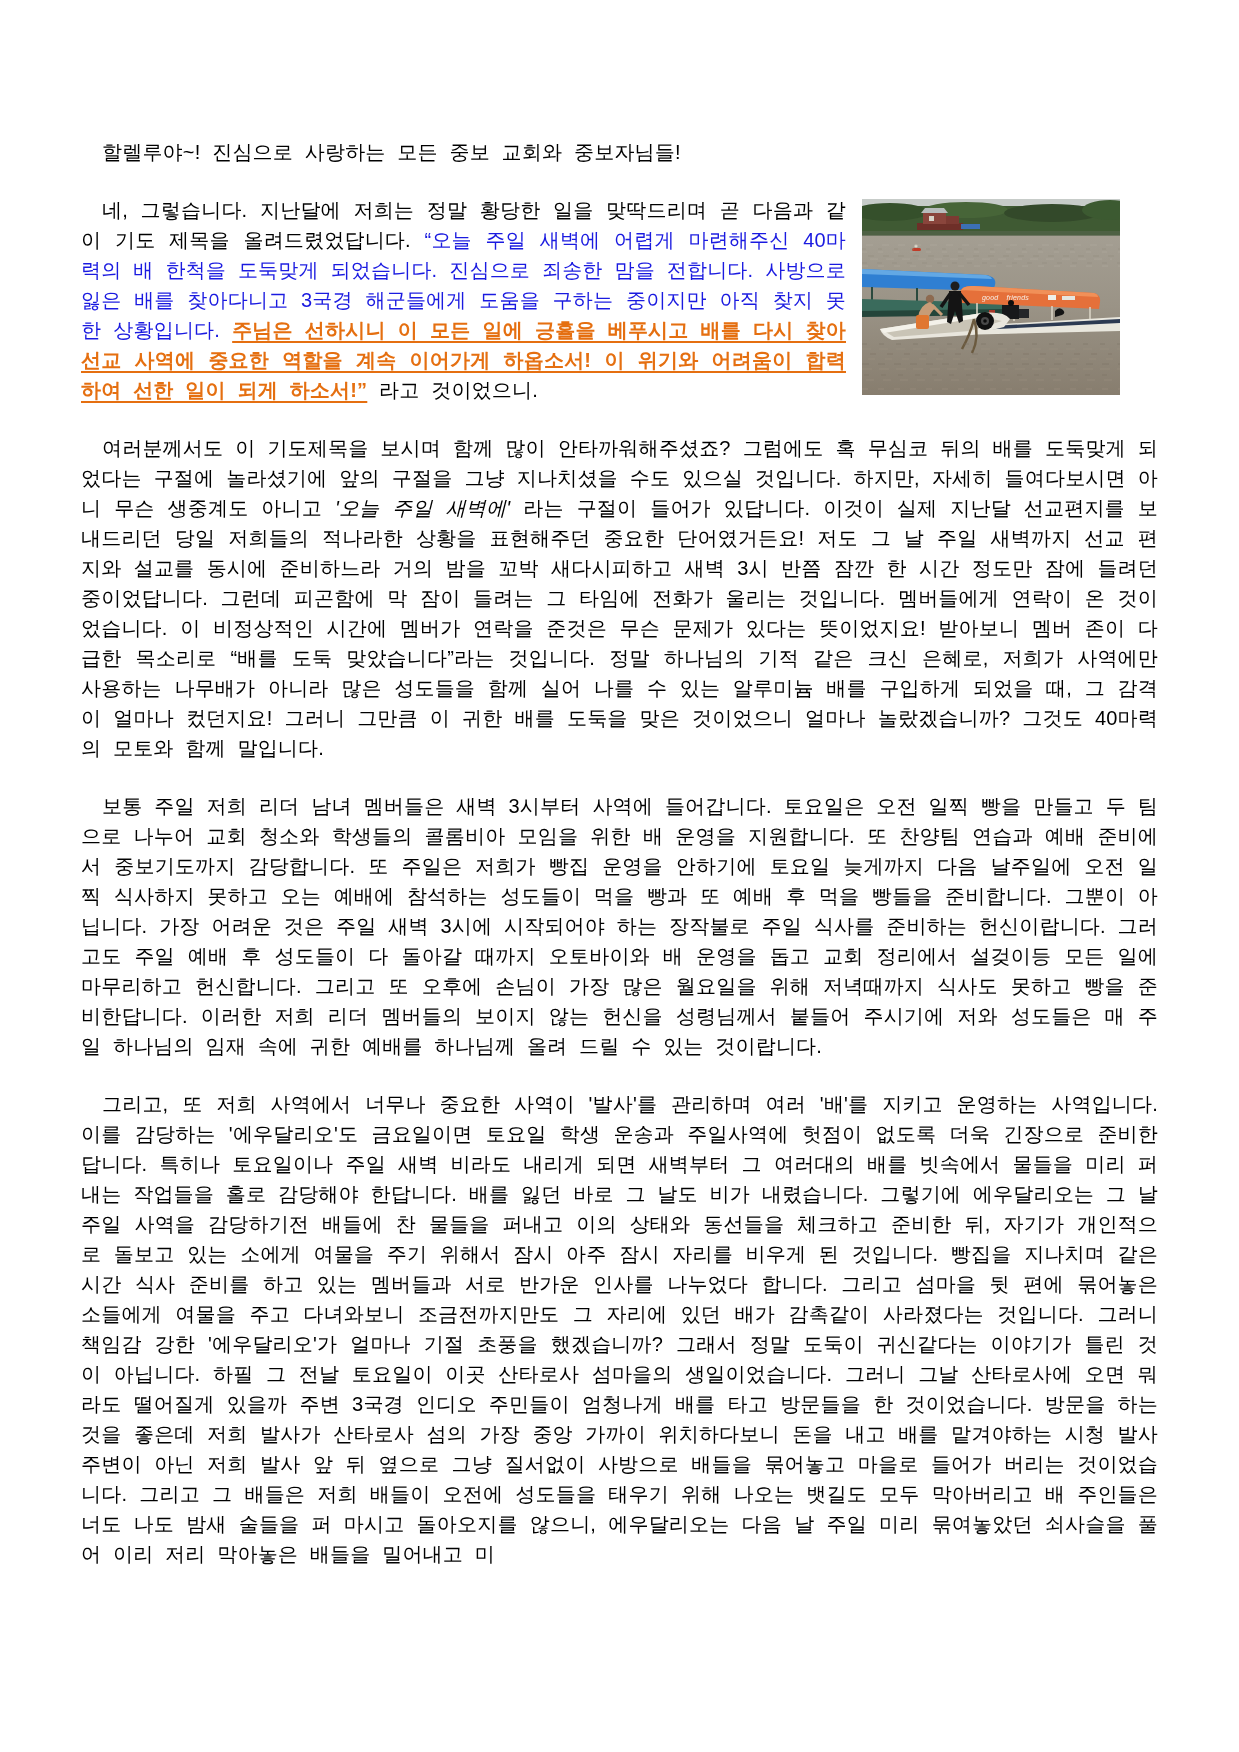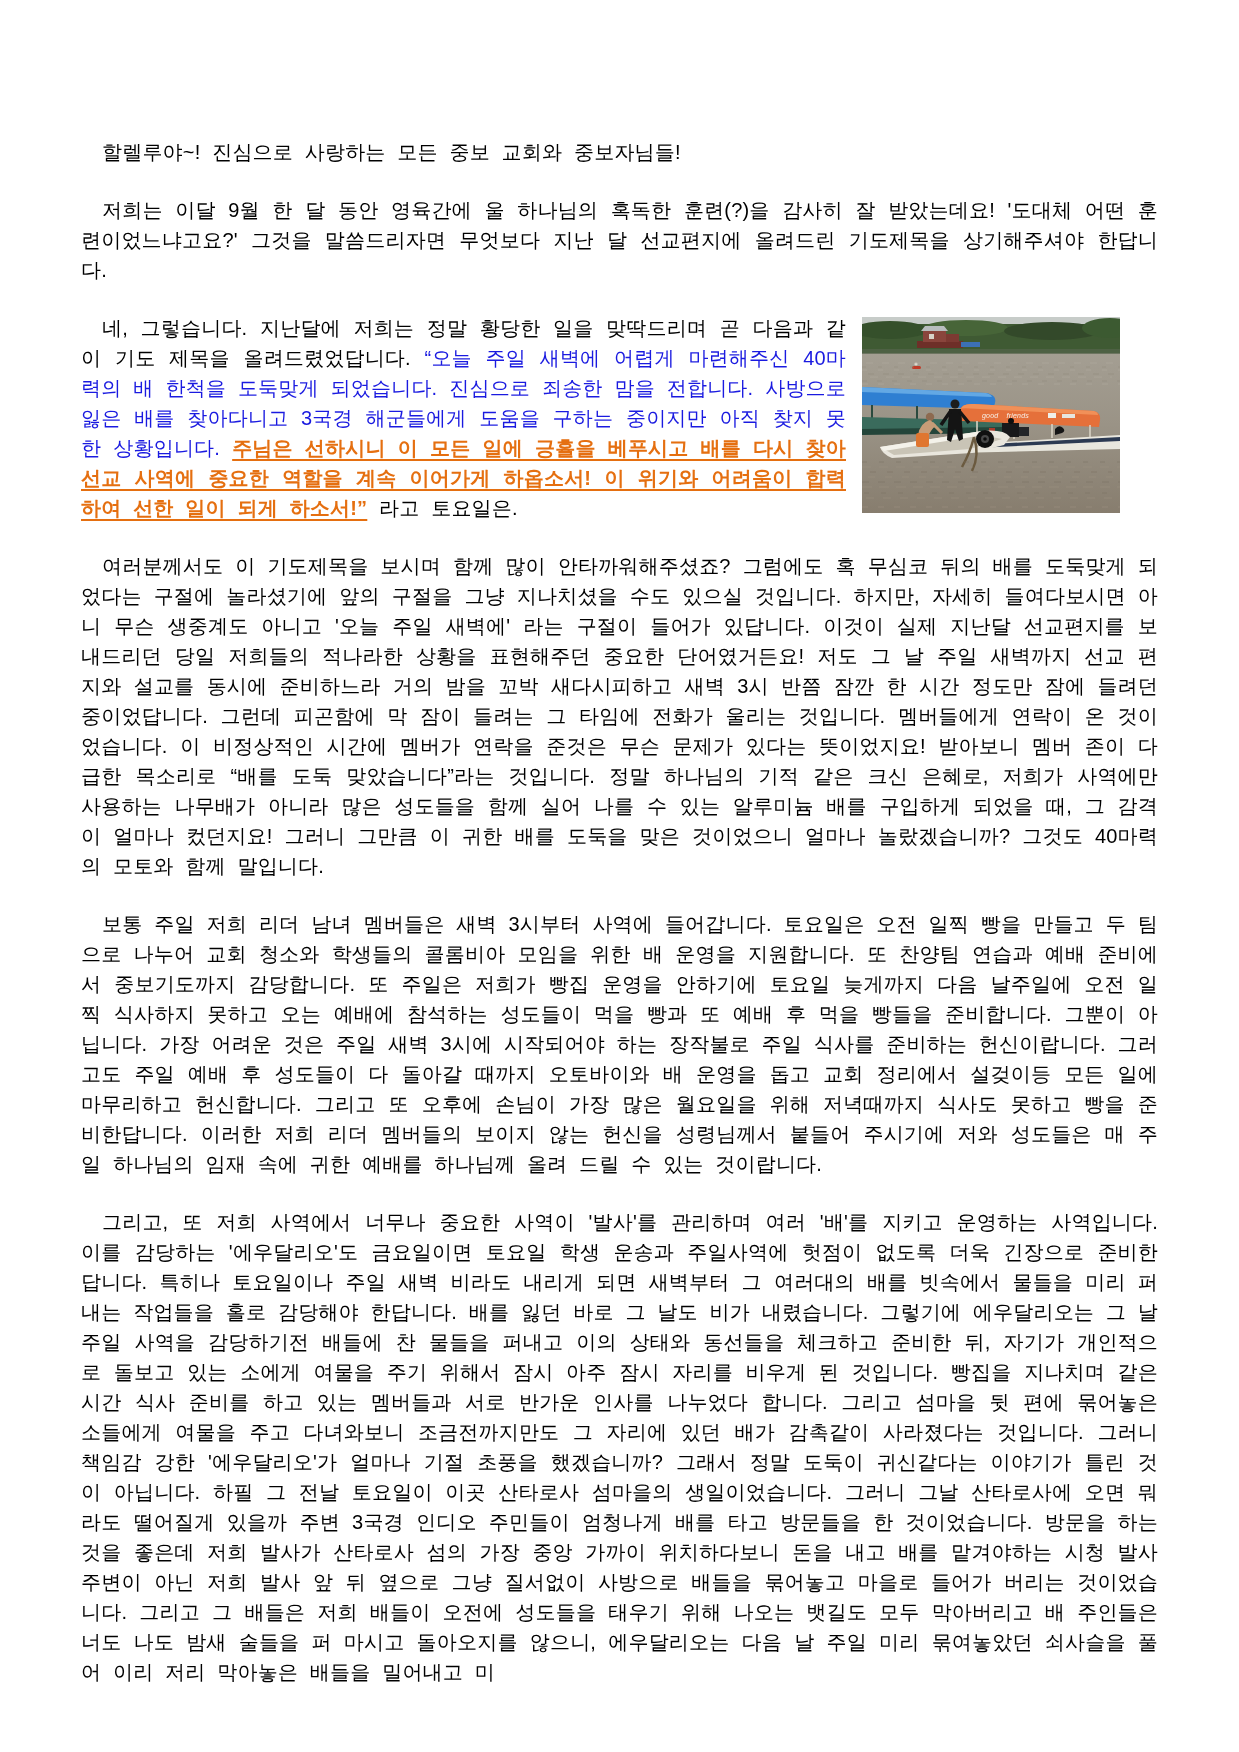--- a/index.html
+++ b/index.html
@@ -25,38 +25,37 @@
     text-indent:21px;
   }
   .run{color:#000;margin-top:42px;}
   .run.blue{color:#1a1ae0;font-weight:400;}
   .run.orange{
     color:#e56f10;font-weight:700;
     text-decoration:underline;
     text-decoration-color:#e56f10;
     text-underline-offset:4px;
   }
-  .run.italic{}
+  .run.italic{font-style:italic;}
   .photo-float{
     float:right;
     width:258px;height:196px;
     margin:4px 38px 6px 16px;
     display:block;
   }
   .photo-float svg{display:block;width:258px;height:196px;}
 </style>
 </head>
 <body>
 
 <div class="page">
 
   <p class="para"><span class="run">할렐루야~! 진심으로 사랑하는 모든 중보 교회와 중보자님들!</span></p>
 
 
-  <p class="para"><span class="run">저희는 이달 9월 한 달 동안 영육간에 울 하나님의 혹독한 훈련(?)을 감사히 잘 받았는데요! '도대체 어떤 훈련이었느냐고요?' 그것을 말씀드리자면 무엇보다 지난 달 선교편지에 올려드린 기도제목을 상기해주셔야 한답니다.</span></p>
 
   <p class="para">
     <span class="photo-float">
       <svg viewBox="0 0 258 196" role="img">
         <defs>
           <linearGradient id="waterG" x1="0" y1="0" x2="0" y2="1">
             <stop offset="0" stop-color="#a9a499"></stop>
             <stop offset="0.55" stop-color="#9a9386"></stop>
             <stop offset="1" stop-color="#877d6e"></stop>
           </linearGradient>
@@ -151,21 +150,21 @@
           <line x1="0" y1="190" x2="258" y2="190" stroke-dasharray="6 10"></line>
         </g>
         <g stroke="#796f60" stroke-width="1" opacity="0.5">
           <line x1="0" y1="145" x2="258" y2="145" stroke-dasharray="5 12"></line>
           <line x1="8" y1="155" x2="250" y2="155" stroke-dasharray="6 11"></line>
           <line x1="0" y1="165" x2="258" y2="165" stroke-dasharray="7 9"></line>
           <line x1="2" y1="176" x2="256" y2="176" stroke-dasharray="5 12"></line>
         </g>
       </svg>
     </span>
-    <span class="run">네, 그렇습니다. 지난달에 저희는 정말 황당한 일을 맞딱드리며 곧 다음과 같이 기도 제목을 올려드렸었답니다. </span><span class="run blue">“오늘 주일 새벽에 어렵게 마련해주신 40마력의 배 한척을 도둑맞게 되었습니다. 진심으로 죄송한 맘을 전합니다. 사방으로 잃은 배를 찾아다니고 3국경 해군들에게 도움을 구하는 중이지만 아직 찾지 못한 상황입니다. </span><span class="run orange">주님은 선하시니 이 모든 일에 긍휼을 베푸시고 배를 다시 찾아 선교 사역에 중요한 역할을 계속 이어가게 하옵소서! 이 위기와 어려움이 합력하여 선한 일이 되게 하소서!”</span><span class="run"> 라고 토요일은.</span>
+    <span class="run">네, 그렇습니다. 지난달에 저희는 정말 황당한 일을 맞딱드리며 곧 다음과 같이 기도 제목을 올려드렸었답니다. </span><span class="run blue">“오늘 주일 새벽에 어렵게 마련해주신 40마력의 배 한척을 도둑맞게 되었습니다. 진심으로 죄송한 맘을 전합니다. 사방으로 잃은 배를 찾아다니고 3국경 해군들에게 도움을 구하는 중이지만 아직 찾지 못한 상황입니다. </span><span class="run orange">주님은 선하시니 이 모든 일에 긍휼을 베푸시고 배를 다시 찾아 선교 사역에 중요한 역할을 계속 이어가게 하옵소서! 이 위기와 어려움이 합력하여 선한 일이 되게 하소서!”</span><span class="run"> 라고 것이었으니.</span>
   </p>
 
   <p class="para"><span class="run">여러분께서도 이 기도제목을 보시며 함께 많이 안타까워해주셨죠? 그럼에도 혹 무심코 뒤의 배를 도둑맞게 되었다는 구절에 놀라셨기에 앞의 구절을 그냥 지나치셨을 수도 있으실 것입니다. 하지만, 자세히 들여다보시면 아니 무슨 생중계도 아니고 </span><span class="run italic">'오늘 주일 새벽에'</span><span class="run"> 라는 구절이 들어가 있답니다. 이것이 실제 지난달 선교편지를 보내드리던 당일 저희들의 적나라한 상황을 표현해주던 중요한 단어였거든요! 저도 그 날 주일 새벽까지 선교 편지와 설교를 동시에 준비하느라 거의 밤을 꼬박 새다시피하고 새벽 3시 반쯤 잠깐 한 시간 정도만 잠에 들려던 중이었답니다. 그런데 피곤함에 막 잠이 들려는 그 타임에 전화가 울리는 것입니다. 멤버들에게 연락이 온 것이었습니다. 이 비정상적인 시간에 멤버가 연락을 준것은 무슨 문제가 있다는 뜻이었지요! 받아보니 멤버 존이 다급한 목소리로 “배를 도둑 맞았습니다”라는 것입니다.  정말 하나님의 기적 같은 크신 은혜로, 저희가 사역에만 사용하는 나무배가 아니라 많은 성도들을 함께 실어 나를 수 있는 알루미늄 배를 구입하게 되었을 때, 그 감격이 얼마나 컸던지요! 그러니 그만큼 이 귀한 배를 도둑을 맞은 것이었으니 얼마나 놀랐겠습니까? 그것도 40마력의 모토와 함께 말입니다.</span></p>
 
   <p class="para"><span class="run">보통 주일 저희 리더 남녀 멤버들은 새벽 3시부터 사역에 들어갑니다. 토요일은 오전 일찍 빵을 만들고 두 팀으로 나누어 교회 청소와 학생들의 콜롬비아 모임을 위한 배 운영을 지원합니다. 또 찬양팀 연습과 예배 준비에서 중보기도까지 감당합니다. 또 주일은 저희가 빵집 운영을 안하기에 토요일 늦게까지 다음 날주일에 오전 일찍 식사하지 못하고 오는 예배에 참석하는 성도들이 먹을 빵과 또 예배 후 먹을 빵들을 준비합니다. 그뿐이 아닙니다. 가장 어려운 것은 주일 새벽 3시에 시작되어야 하는 장작불로 주일 식사를 준비하는 헌신이랍니다. 그러고도 주일 예배 후 성도들이 다 돌아갈 때까지 오토바이와 배 운영을 돕고 교회 정리에서 설겆이등 모든 일에 마무리하고 헌신합니다. 그리고 또 오후에 손님이 가장 많은 월요일을 위해 저녁때까지 식사도 못하고 빵을 준비한답니다. 이러한 저희 리더 멤버들의 보이지 않는 헌신을 성령님께서 붙들어 주시기에 저와 성도들은 매 주일 하나님의 임재 속에 귀한 예배를 하나님께 올려 드릴 수 있는 것이랍니다.</span></p>
 
   <p class="para"><span class="run">그리고, 또 저희 사역에서 너무나 중요한 사역이 '발사'를 관리하며 여러 '배'를 지키고 운영하는 사역입니다. 이를 감당하는 '에우달리오'도 금요일이면 토요일 학생 운송과 주일사역에 헛점이 없도록 더욱 긴장으로 준비한답니다. 특히나 토요일이나 주일 새벽 비라도 내리게 되면 새벽부터 그 여러대의 배를 빗속에서 물들을 미리 퍼내는 작업들을 홀로 감당해야 한답니다. 배를 잃던 바로 그 날도 비가 내렸습니다. 그렇기에 에우달리오는 그 날 주일 사역을 감당하기전 배들에 찬 물들을 퍼내고 이의 상태와 동선들을 체크하고 준비한 뒤, 자기가 개인적으로 돌보고 있는 소에게 여물을 주기 위해서 잠시 아주 잠시 자리를 비우게 된 것입니다. 빵집을 지나치며 같은 시간 식사 준비를 하고 있는 멤버들과 서로 반가운 인사를 나누었다 합니다. 그리고 섬마을 뒷 편에 묶어놓은 소들에게 여물을 주고 다녀와보니 조금전까지만도 그 자리에 있던 배가 감촉같이 사라졌다는 것입니다. 그러니 책임감 강한 '에우달리오'가 얼마나 기절 초풍을 했겠습니까? 그래서 정말 도둑이 귀신같다는 이야기가 틀린 것이 아닙니다. 하필 그 전날 토요일이 이곳 산타로사 섬마을의 생일이었습니다. 그러니 그날 산타로사에 오면 뭐라도 떨어질게 있을까 주변 3국경 인디오 주민들이 엄청나게 배를 타고 방문들을 한 것이었습니다. 방문을 하는 것을 좋은데 저희 발사가 산타로사 섬의 가장 중앙 가까이 위치하다보니 돈을 내고 배를 맡겨야하는 시청 발사 주변이 아닌 저희 발사 앞 뒤 옆으로 그냥 질서없이 사방으로 배들을 묶어놓고 마을로 들어가 버리는 것이었습니다. 그리고 그 배들은 저희 배들이 오전에 성도들을 태우기 위해 나오는 뱃길도 모두 막아버리고 배 주인들은 너도 나도 밤새 술들을 퍼 마시고 돌아오지를 않으니, 에우달리오는 다음 날 주일 미리 묶여놓았던 쇠사슬을 풀어 이리 저리 막아놓은 배들을 밀어내고 미</span></p>
 
 </div>
 

